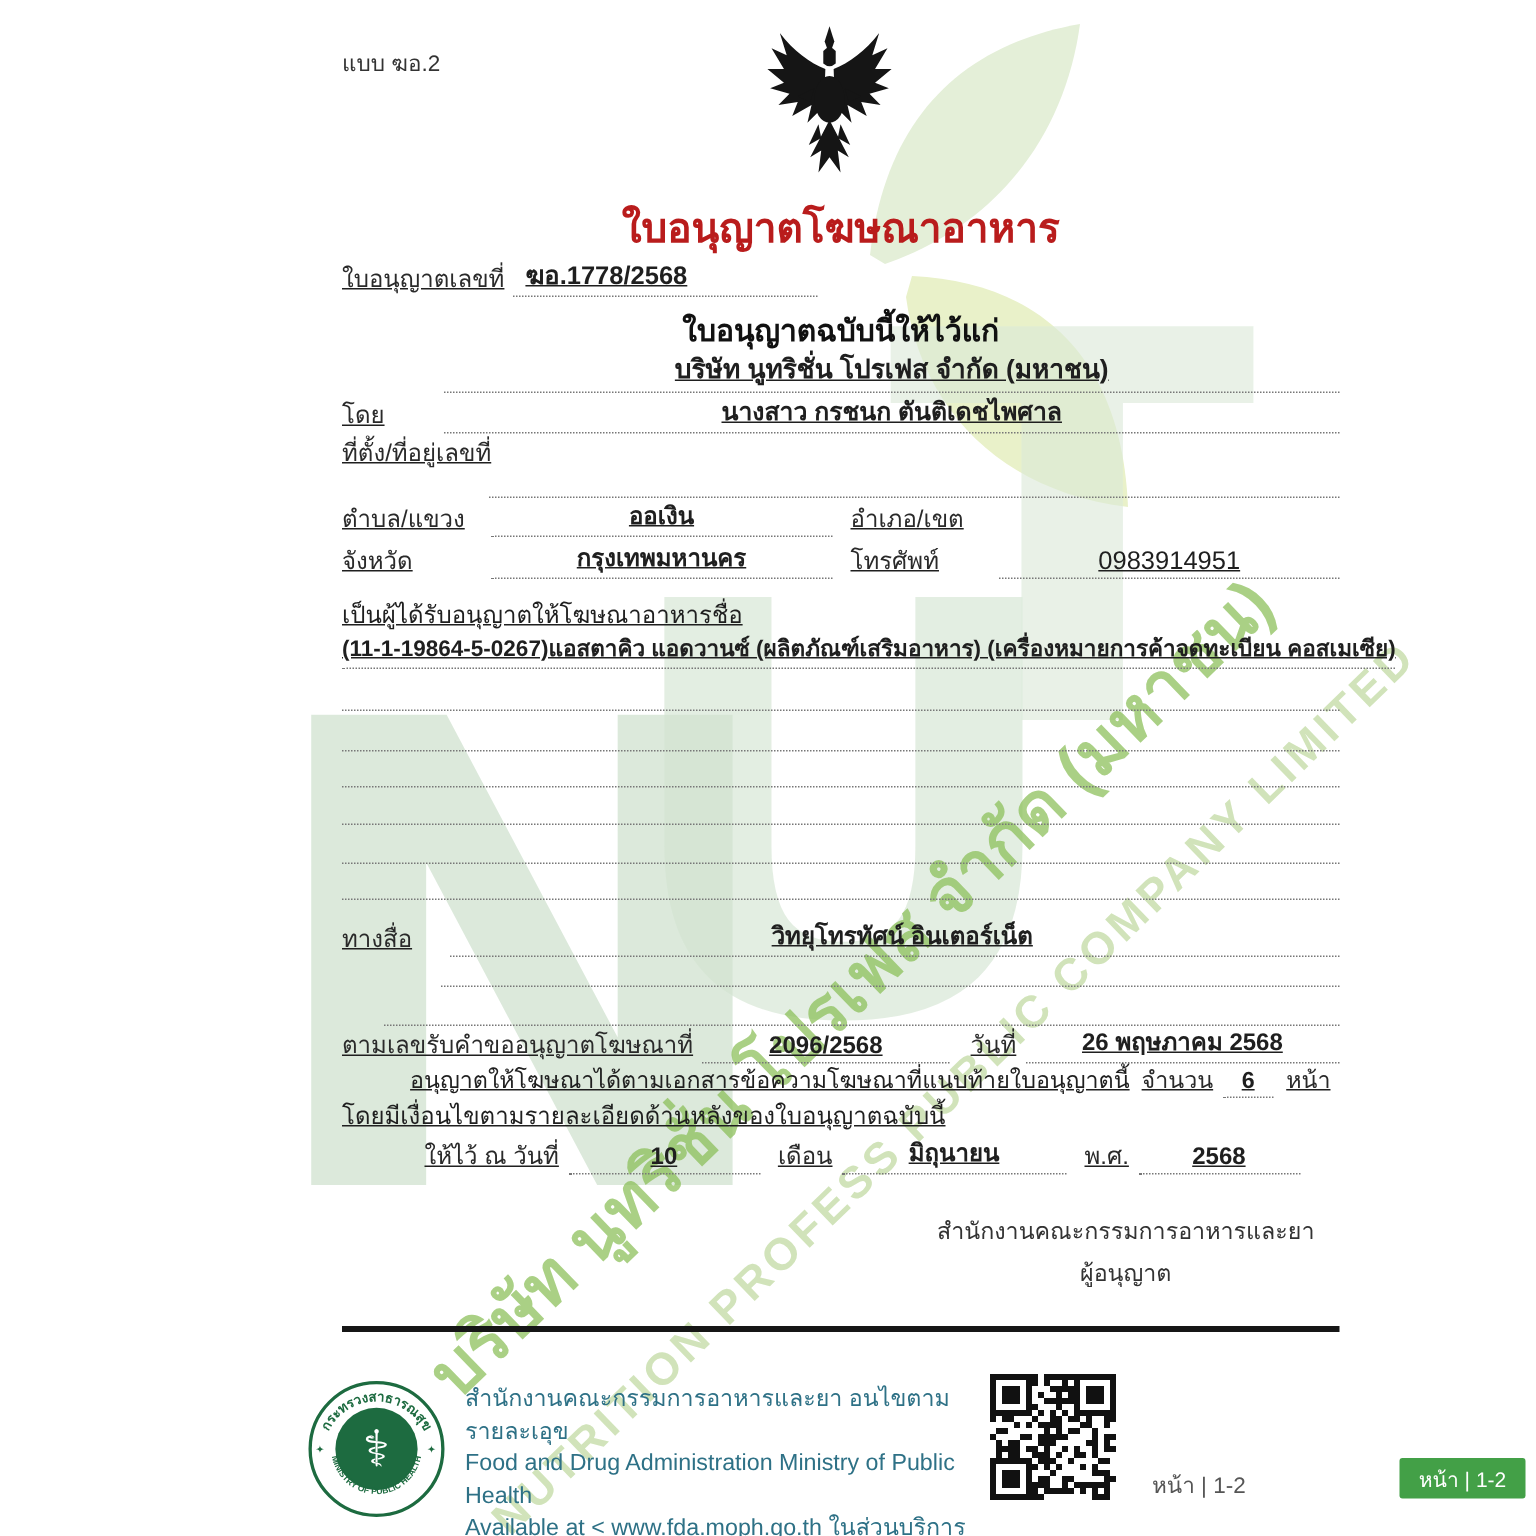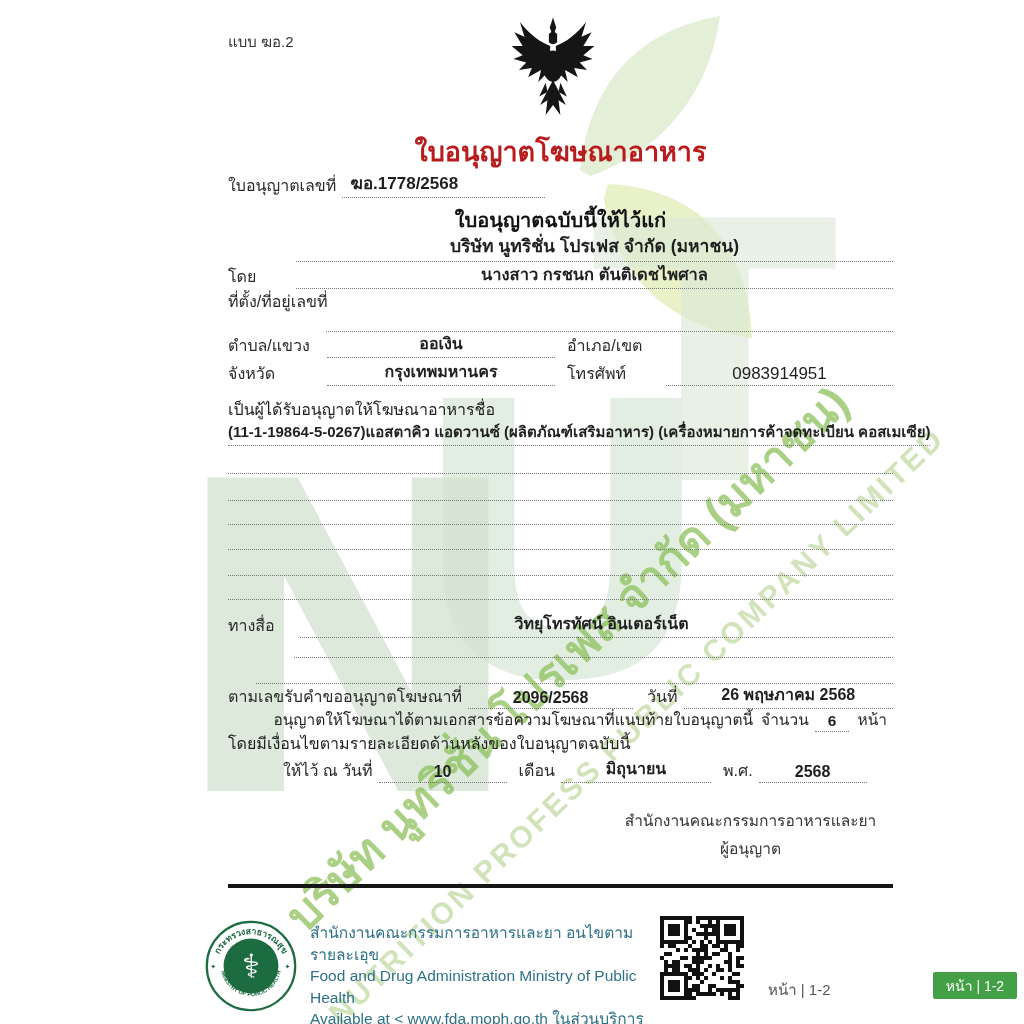--- a/index.html
+++ b/index.html
@@ -11,21 +11,21 @@
   .wm-n{left:168px;top:470px;font-size:430px;color:#c7dcc6;opacity:.62;}
   .wm-u{left:408px;top:392px;font-size:380px;color:#d3e4d1;opacity:.62;}
   .wm-t{left:592px;top:212px;font-size:360px;color:#dcead9;opacity:.62;}
   .wm-diag{position:absolute;white-space:nowrap;transform-origin:0 0;transform:rotate(-44deg);font-weight:bold;}
   .wm-th{left:268px;top:896px;font-size:46px;color:#8abf57;opacity:.72;}
   .wm-en{left:322px;top:1006px;font-size:30px;letter-spacing:3px;color:#c9dfae;opacity:.85;}
   .wm-leaf{position:absolute;}
   
   #content{position:absolute;left:180px;top:0;width:665px;height:1024px;z-index:1;margin-left:48px;}
   .abs{position:absolute;}
-  .row{position:absolute;left:0;right:0;height:26px;display:flex;align-items:flex-end;font-size:16px;white-space:nowrap;}
+  .row{position:absolute;left:0;right:0;height:26px;display:flex;align-items:flex-end;font-size:16px;white-space:nowrap;text-decoration:underline;}
   .lbl{flex:none;padding-right:6px;color:#2a2a2a;}
   .cell{border-bottom:1.2px dotted #777;text-align:center;padding-bottom:1px;}
   .fill{flex:1;}
   .bold{font-weight:bold;}
   .sb{font-weight:600;}
   .blank{position:absolute;height:0;border-bottom:1.2px dotted #777;}
   #form-code{left:0;top:30px;font-size:15px;color:#333;}
   #garuda{left:279px;top:16px;}
   #doc-title{left:0;right:0;top:130px;font-size:27px;font-weight:bold;text-align:center;color:#b91c1c;}
   #issued-heading{left:0;right:0;top:204px;font-size:20px;font-weight:bold;text-align:center;color:#111;}

